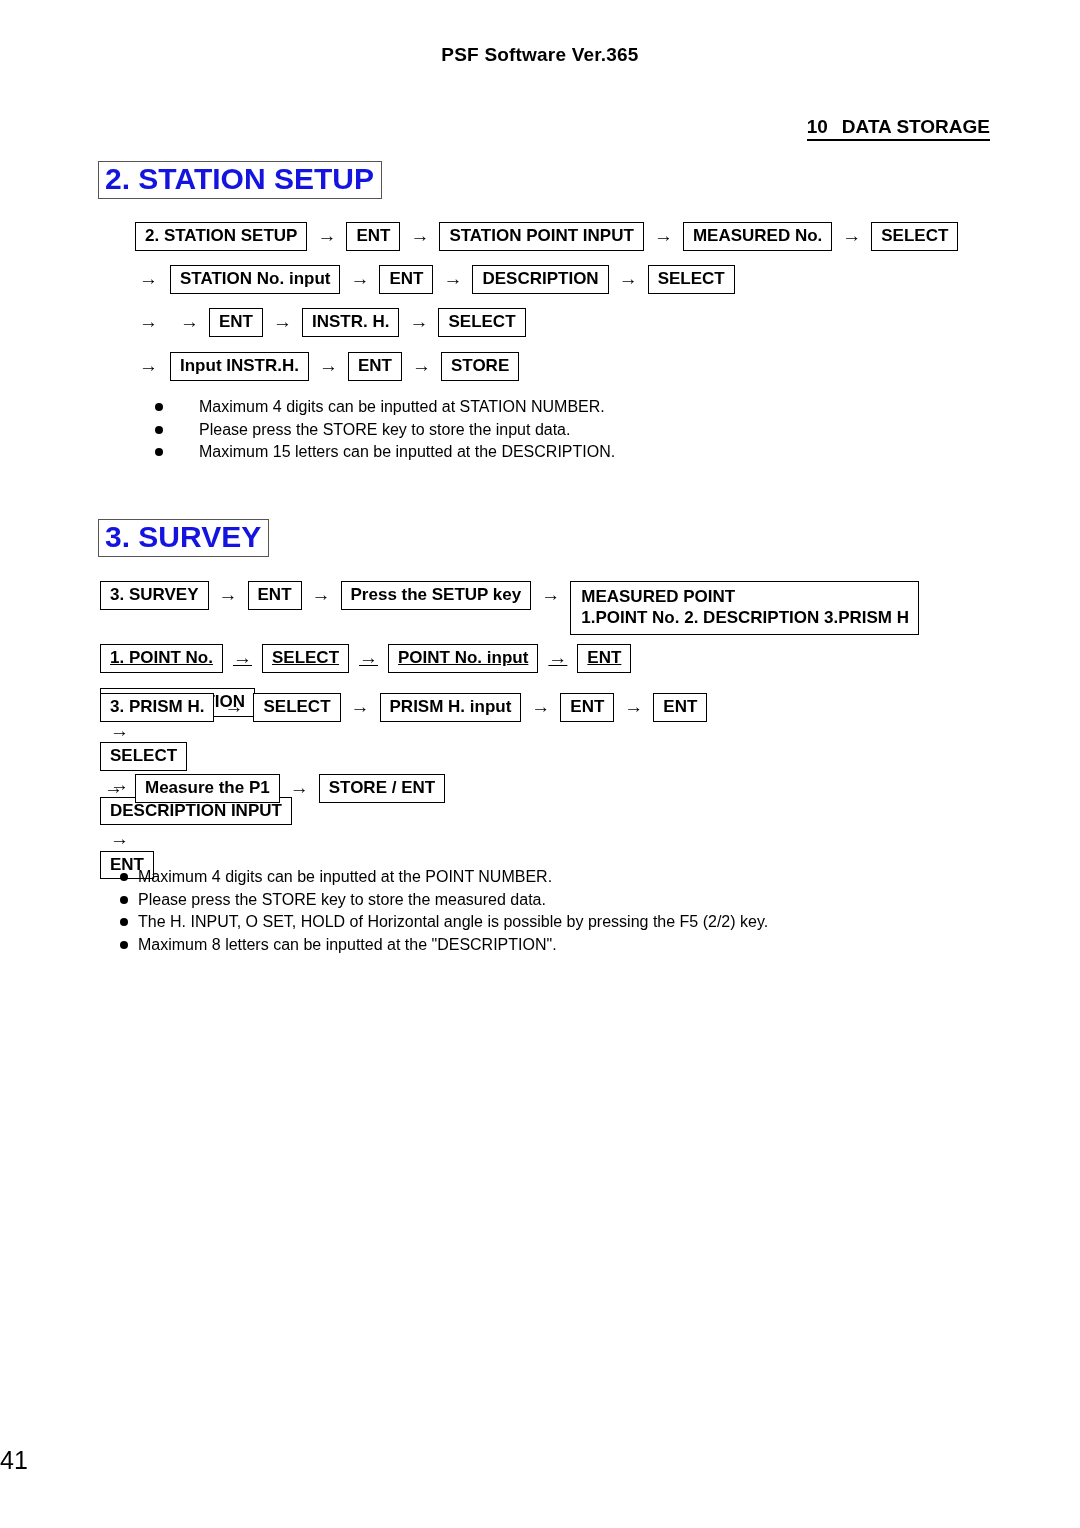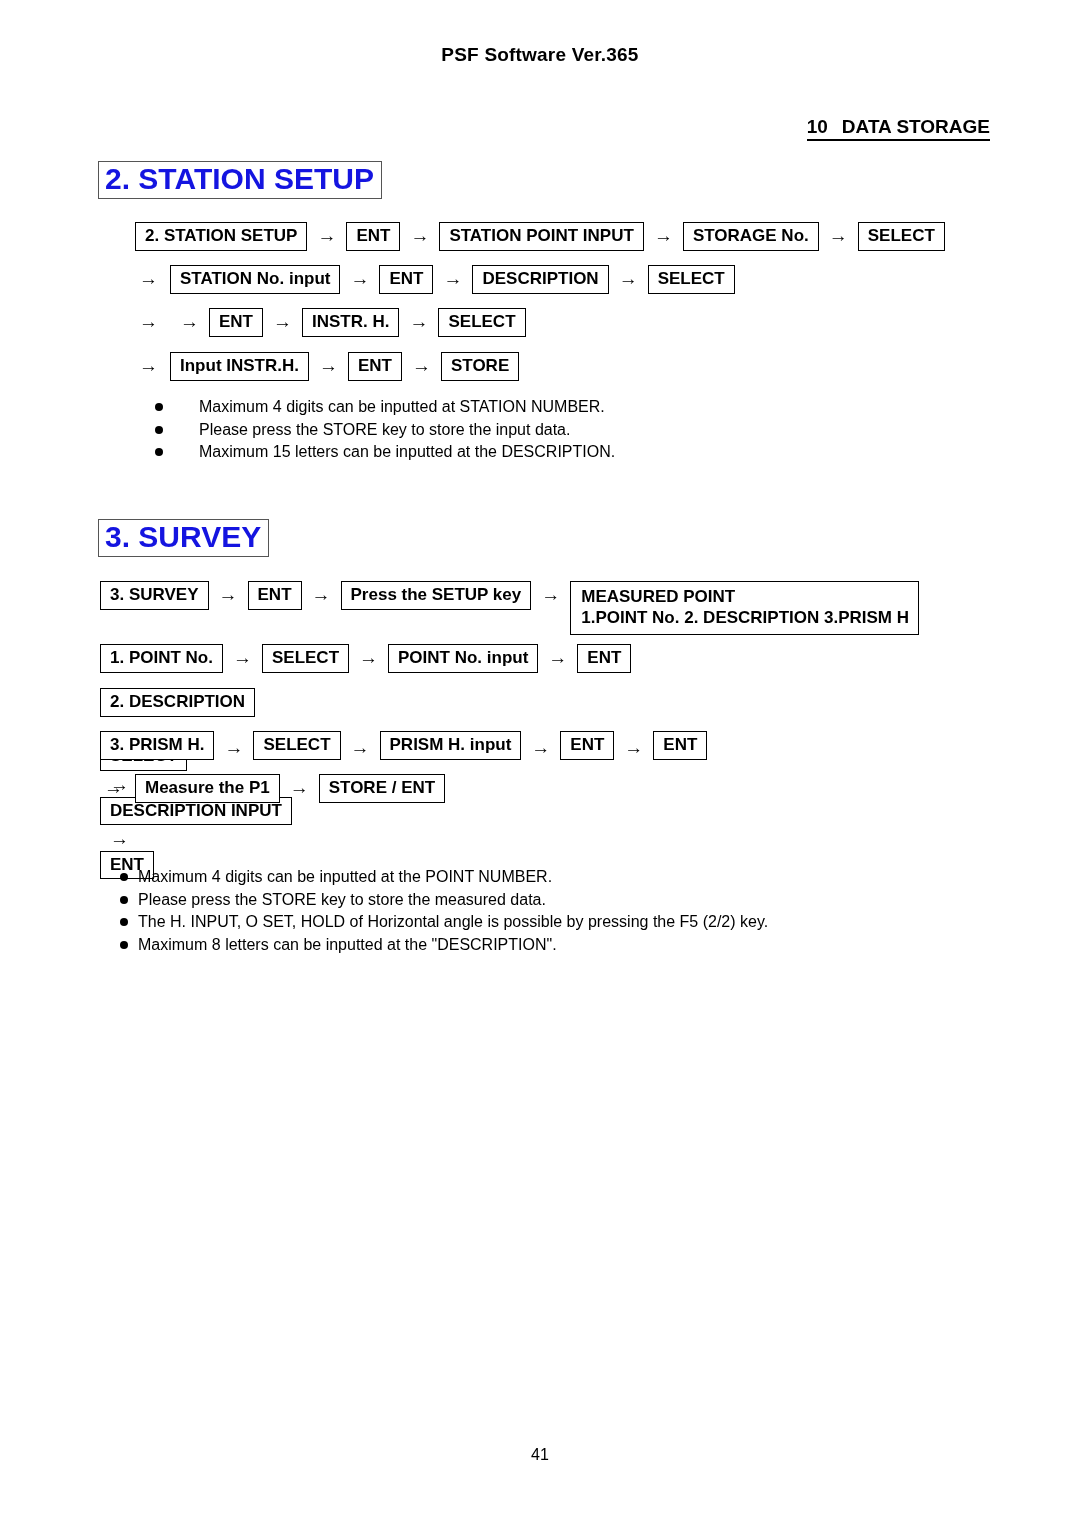--- a/index.html
+++ b/index.html
@@ -132,22 +132,22 @@
   }
   #bullets-station .gap { width: 36px; flex: 0 0 auto; }
   #bullets-survey .gap { width: 10px; flex: 0 0 auto; }
 
   
   .page-number {
     position: absolute;
     top: 1446px;
     left: 0;
     width: 1080px;
-    text-align: center;
-    font-size: 16px;
+    text-align: left;
+    font-size: 25px;
   }
 </style>
 </head>
 <body>
 
 <div class="page">
 
   <div class="doc-header">PSF Software Ver.365</div>
 
   <div class="section-ref">
@@ -156,21 +156,21 @@
 
   <div class="blue-title" id="title-station">2. STATION SETUP</div>
 
   <div class="flow-row" style="left:135px; top:222px;">
     <span class="flow-box">2. STATION SETUP</span>
     <span class="arrow">→</span>
     <span class="flow-box">ENT</span>
     <span class="arrow">→</span>
     <span class="flow-box">STATION POINT INPUT</span>
     <span class="arrow">→</span>
-    <span class="flow-box">STORAGE No.</span>
+    <span class="flow-box">MEASURED No.</span>
     <span class="arrow">→</span>
     <span class="flow-box">SELECT</span>
   </div>
 
   <div class="flow-row" style="left:139px; top:265px;">
     <span class="arrow lead">→</span>
     <span class="flow-box">STATION No. input</span>
     <span class="arrow">→</span>
     <span class="flow-box">ENT</span>
     <span class="arrow">→</span>
@@ -224,41 +224,41 @@
     <span class="flow-box">ENT</span>
     <span class="arrow">→</span>
     <span class="flow-box">Press the SETUP key</span>
     <span class="arrow">→</span>
     <span class="flow-box two-line">
       <span class="l1">MEASURED POINT</span>
       <span class="l2">1.POINT No. 2. DESCRIPTION 3.PRISM H</span>
     </span>
   </div>
 
-  <div class="flow-row" style="left:100px; top:644px;">
+  <div class="flow-row" style="left:100px; top:644px;text-decoration:underline;">
     <span class="flow-box">1. POINT No.</span>
     <span class="arrow">→</span>
     <span class="flow-box">SELECT</span>
     <span class="arrow">→</span>
     <span class="flow-box">POINT No. input</span>
     <span class="arrow">→</span>
     <span class="flow-box">ENT</span>
   </div>
 
   <div class="flow-row" style="left:100px; top:688px;flex-direction:column;">
     <span class="flow-box">2. DESCRIPTION</span>
     <span class="arrow">→</span>
     <span class="flow-box">SELECT</span>
     <span class="arrow">→</span>
     <span class="flow-box">DESCRIPTION INPUT</span>
     <span class="arrow">→</span>
     <span class="flow-box">ENT</span>
   </div>
 
-  <div class="flow-row" style="left:100px; top:731px;align-items:flex-end;">
+  <div class="flow-row" style="left:100px; top:693px;">
     <span class="flow-box">3. PRISM H.</span>
     <span class="arrow">→</span>
     <span class="flow-box">SELECT</span>
     <span class="arrow">→</span>
     <span class="flow-box">PRISM H. input</span>
     <span class="arrow">→</span>
     <span class="flow-box">ENT</span>
     <span class="arrow">→</span>
     <span class="flow-box">ENT</span>
   </div>

